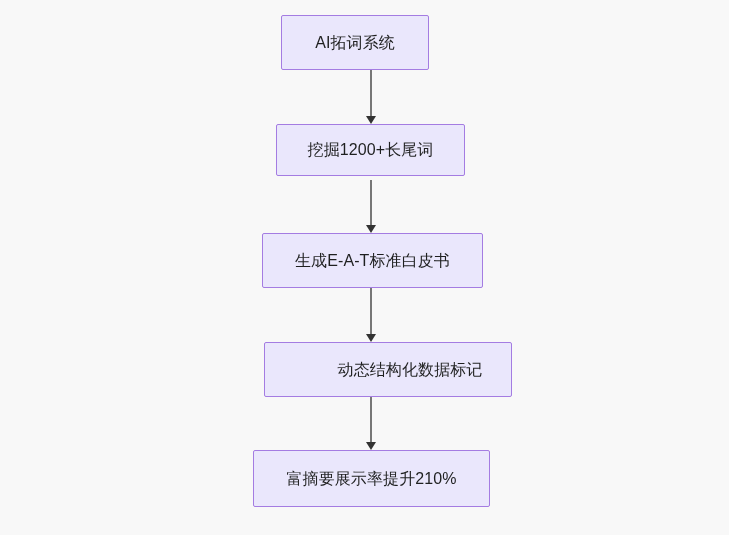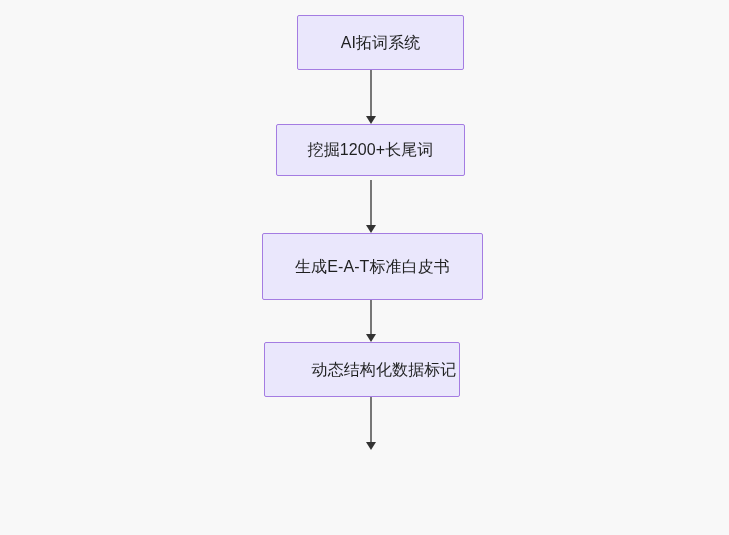--- a/index.html
+++ b/index.html
@@ -81,30 +81,33 @@
   <div class="edge" style="left:366px; top:288px; width:10px; height:54px;">
     <div class="edge-line" style="height:46px;"></div>
     <div class="edge-head"></div>
   </div>
 
   <div class="edge" style="left:366px; top:397px; width:10px; height:53px;">
     <div class="edge-line" style="height:45px;"></div>
     <div class="edge-head"></div>
   </div>
 
-  <div class="node" style="left:297px; top:15px; width:167px; height:55px;">
+  <div class="node" style="left:281px; top:15px; width:148px; height:55px;">
     <span>AI拓词系统</span>
   </div>
 
   <div class="node" style="left:276px; top:124px; width:189px; height:52px;">
     <span>挖掘1200+长尾词</span>
   </div>
 
-  <div class="node" style="left:262px; top:233px; width:221px; height:67px;justify-content:center;">
+  <div class="node" style="left:262px; top:233px; width:221px; height:55px;justify-content:center;">
     <span>生成E-A-T标准白皮书</span>
   </div>
 
-  <div class="node" style="left:264px; top:342px; width:196px; height:55px;padding-left:44px;">
+  <div class="node" style="left:264px; top:342px; width:248px; height:55px;padding-left:44px;">
     <span>动态结构化数据标记</span>
   </div>
 
+  <div class="node" style="left:253px; top:450px; width:237px; height:57px;">
+    <span>富摘要展示率提升210%</span>
+  </div>
 
 </div>
 
 </body></html>

